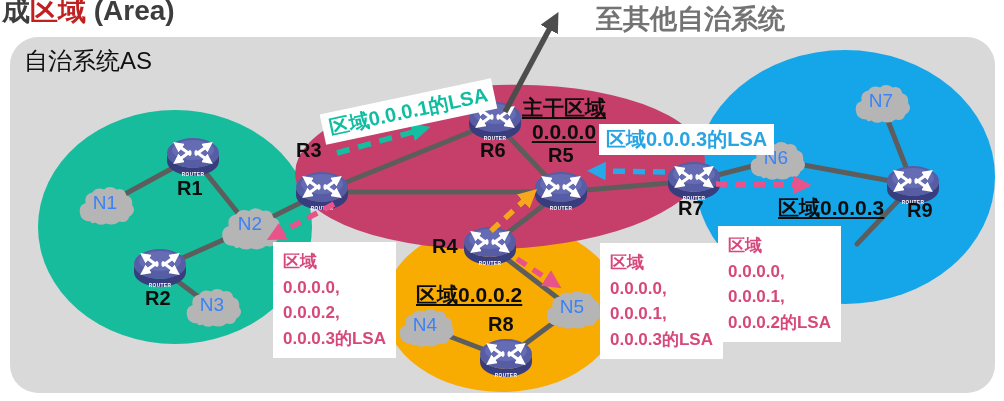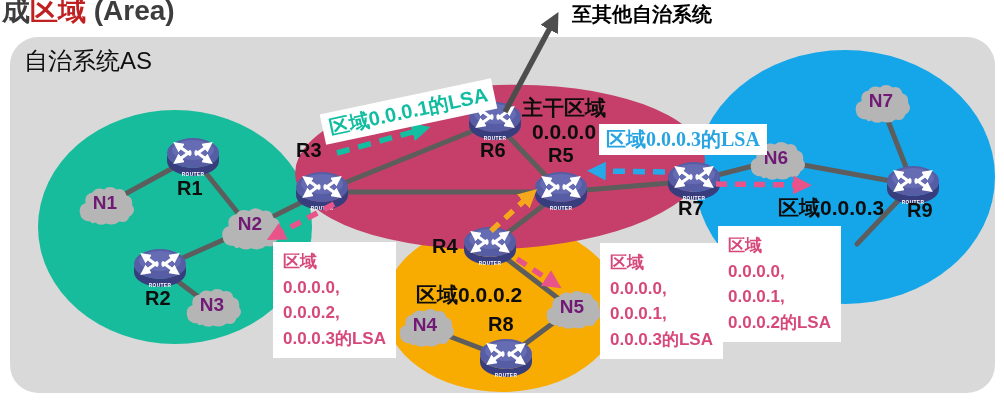--- a/index.html
+++ b/index.html
@@ -5,50 +5,50 @@
   html,body{margin:0;padding:0;background:#fff;}
   .scene{position:relative;width:1004px;height:401px;background:#ffffff;overflow:hidden;
          font-family:"Liberation Sans","DejaVu Sans",sans-serif;}
   .abs{position:absolute;}
   
   .page-title{left:2px;top:-8px;font-size:28px;font-weight:bold;color:#3d3d3d;white-space:nowrap;}
   .page-title .hl{color:#c02020;}
   
   .as-box{left:10px;top:37px;width:985px;height:356px;background:#d9d9d9;border-radius:28px;}
   .as-label{left:24px;top:45px;font-size:24px;font-weight:normal;color:#101010;}
-  .external-label{left:572px;top:1px;font-size:20px;font-weight:bold;color:#000000;}
+  .external-label{left:596px;top:1px;font-size:27px;font-weight:bold;color:#737373;}
   
   .ellipse{border-radius:50%;}
   .area-green{left:38px;top:110px;width:274px;height:234px;background:#16bc9c;}
   .area-blue{left:695px;top:50px;width:300px;height:254px;background:#15a6e9;}
   .area-orange{left:384px;top:222px;width:236px;height:170px;background:#f8ab00;}
   .area-pink{left:295px;top:85px;width:410px;height:164px;background:#c63f6a;transform:rotate(-2deg);}
   svg.layer{position:absolute;left:0;top:0;width:1004px;height:401px;pointer-events:none;}
   
   .router{width:56px;height:44px;}
   .router svg{width:56px;height:44px;display:block;}
   .rbadge{position:absolute;left:0;right:0;bottom:2px;text-align:center;color:#fff;
           font-size:6px;font-weight:bold;letter-spacing:.5px;transform:scale(.8);}
   
   .cloud{width:62px;height:44px;}
   .cloud svg{width:62px;height:44px;display:block;position:absolute;left:0;top:0;}
   .cloud .clabel{position:absolute;left:0;right:0;top:9px;text-align:center;
-                 font-size:19px;font-weight:bold;color:#701a75;}
+                 font-size:19px;font-weight:normal;color:#3b82f6;}
   .n2big{width:68px;height:48px;}
   .n2big svg{width:68px;height:48px;}
   
   .nlabel{font-size:20px;font-weight:bold;color:#0d0d0d;white-space:nowrap;}
   
-  .alabel{font-size:21px;font-weight:bold;color:#0d0d0d;white-space:nowrap;}
+  .alabel{font-size:21px;font-weight:bold;color:#0d0d0d;white-space:nowrap;text-decoration:underline;}
   .backbone-label{left:519px;top:96px;width:90px;text-align:center;line-height:1.15;}
   
   .tag{background:#ffffff;font-size:20px;font-weight:bold;padding:2px 7px;white-space:nowrap;}
   .tag-area1{left:321px;top:96px;color:#10bda0;transform:rotate(-12deg);}
   .tag-area2{left:343px;top:198px;color:#f6a800;}
-  .tag-area3{left:599px;top:124px;color:#28a4e2;font-family:Liberation Serif, serif;}
+  .tag-area3{left:599px;top:124px;color:#28a4e2;}
   
   .infobox{background:#ffffff;color:#d6477a;font-size:17px;font-weight:bold;
            line-height:1.5;padding:7px 10px;white-space:nowrap;}
   .box-a{left:273px;top:242px;}
   .box-b{left:600px;top:243px;}
   .box-c{left:718px;top:226px;}
 </style>
 </head>
 <body>
 

